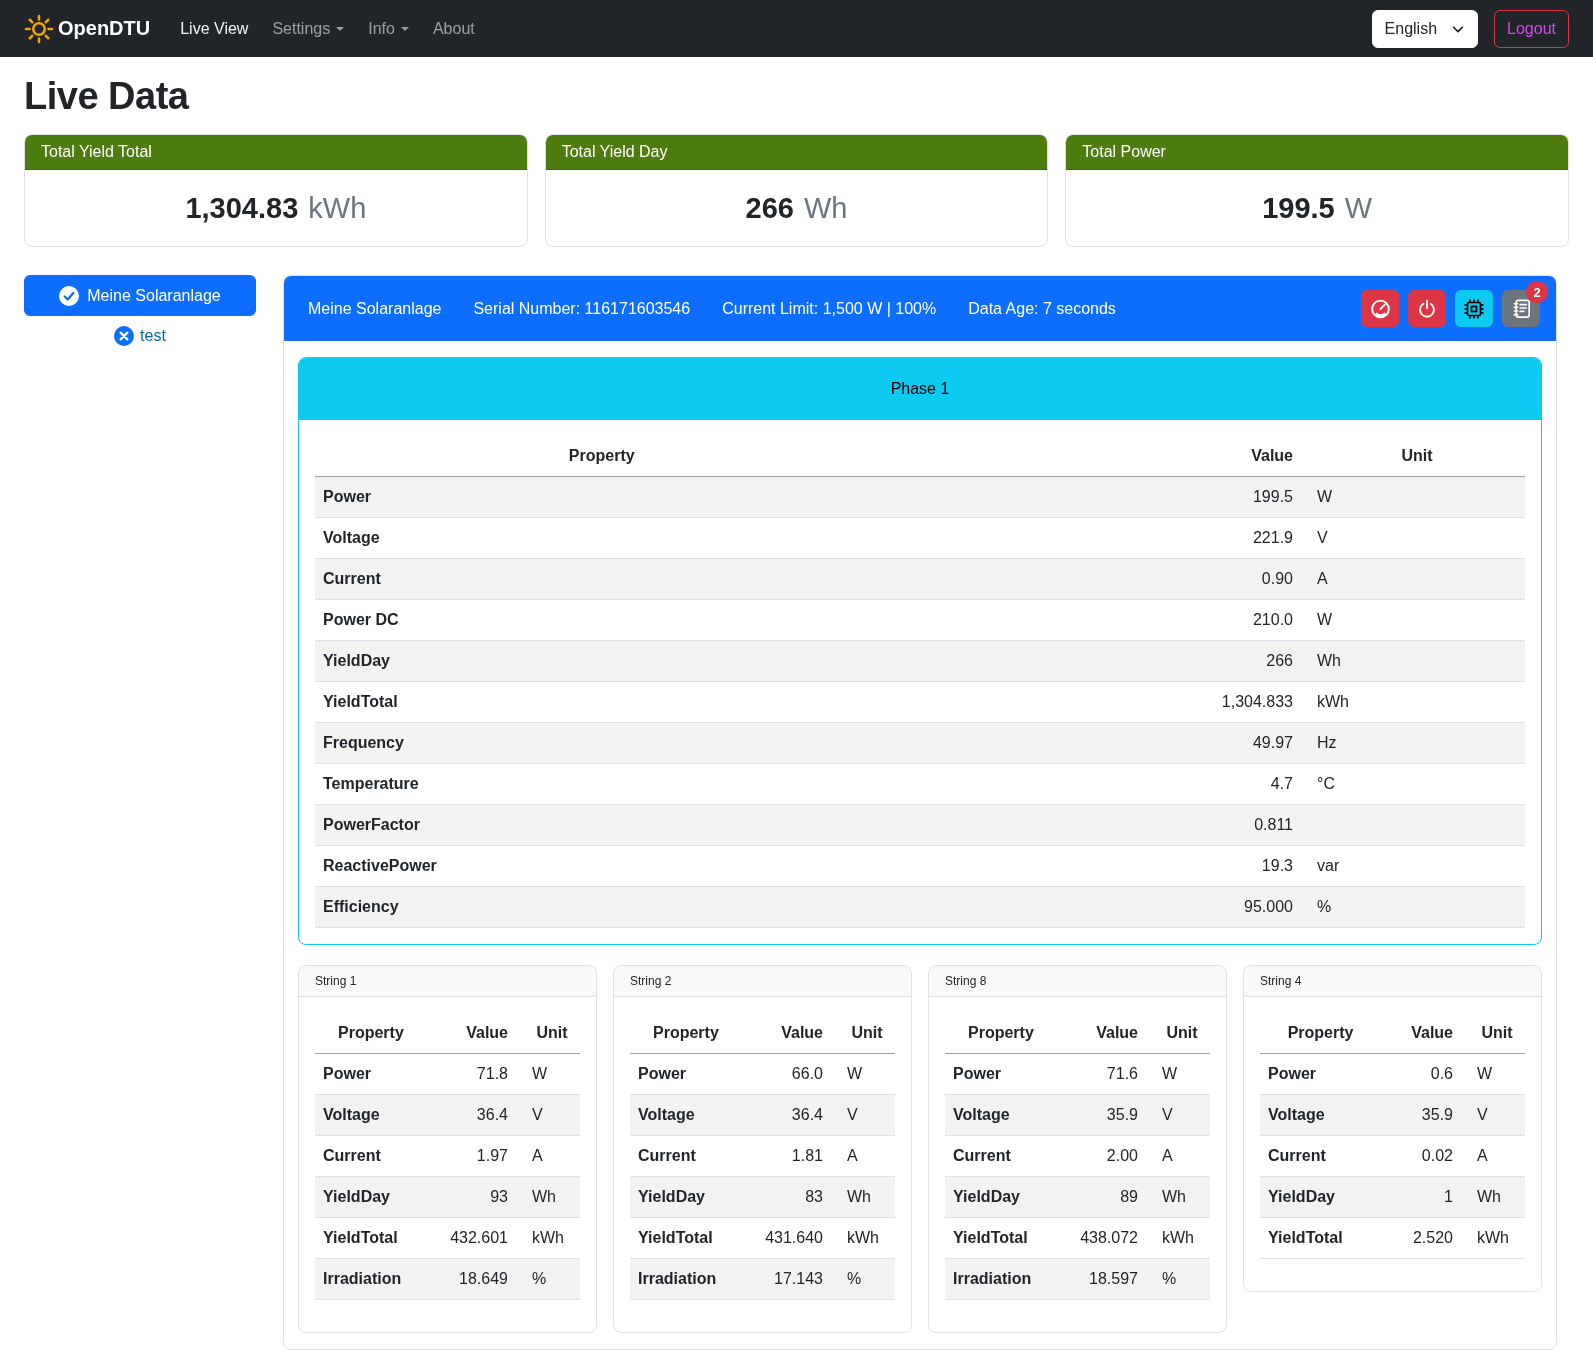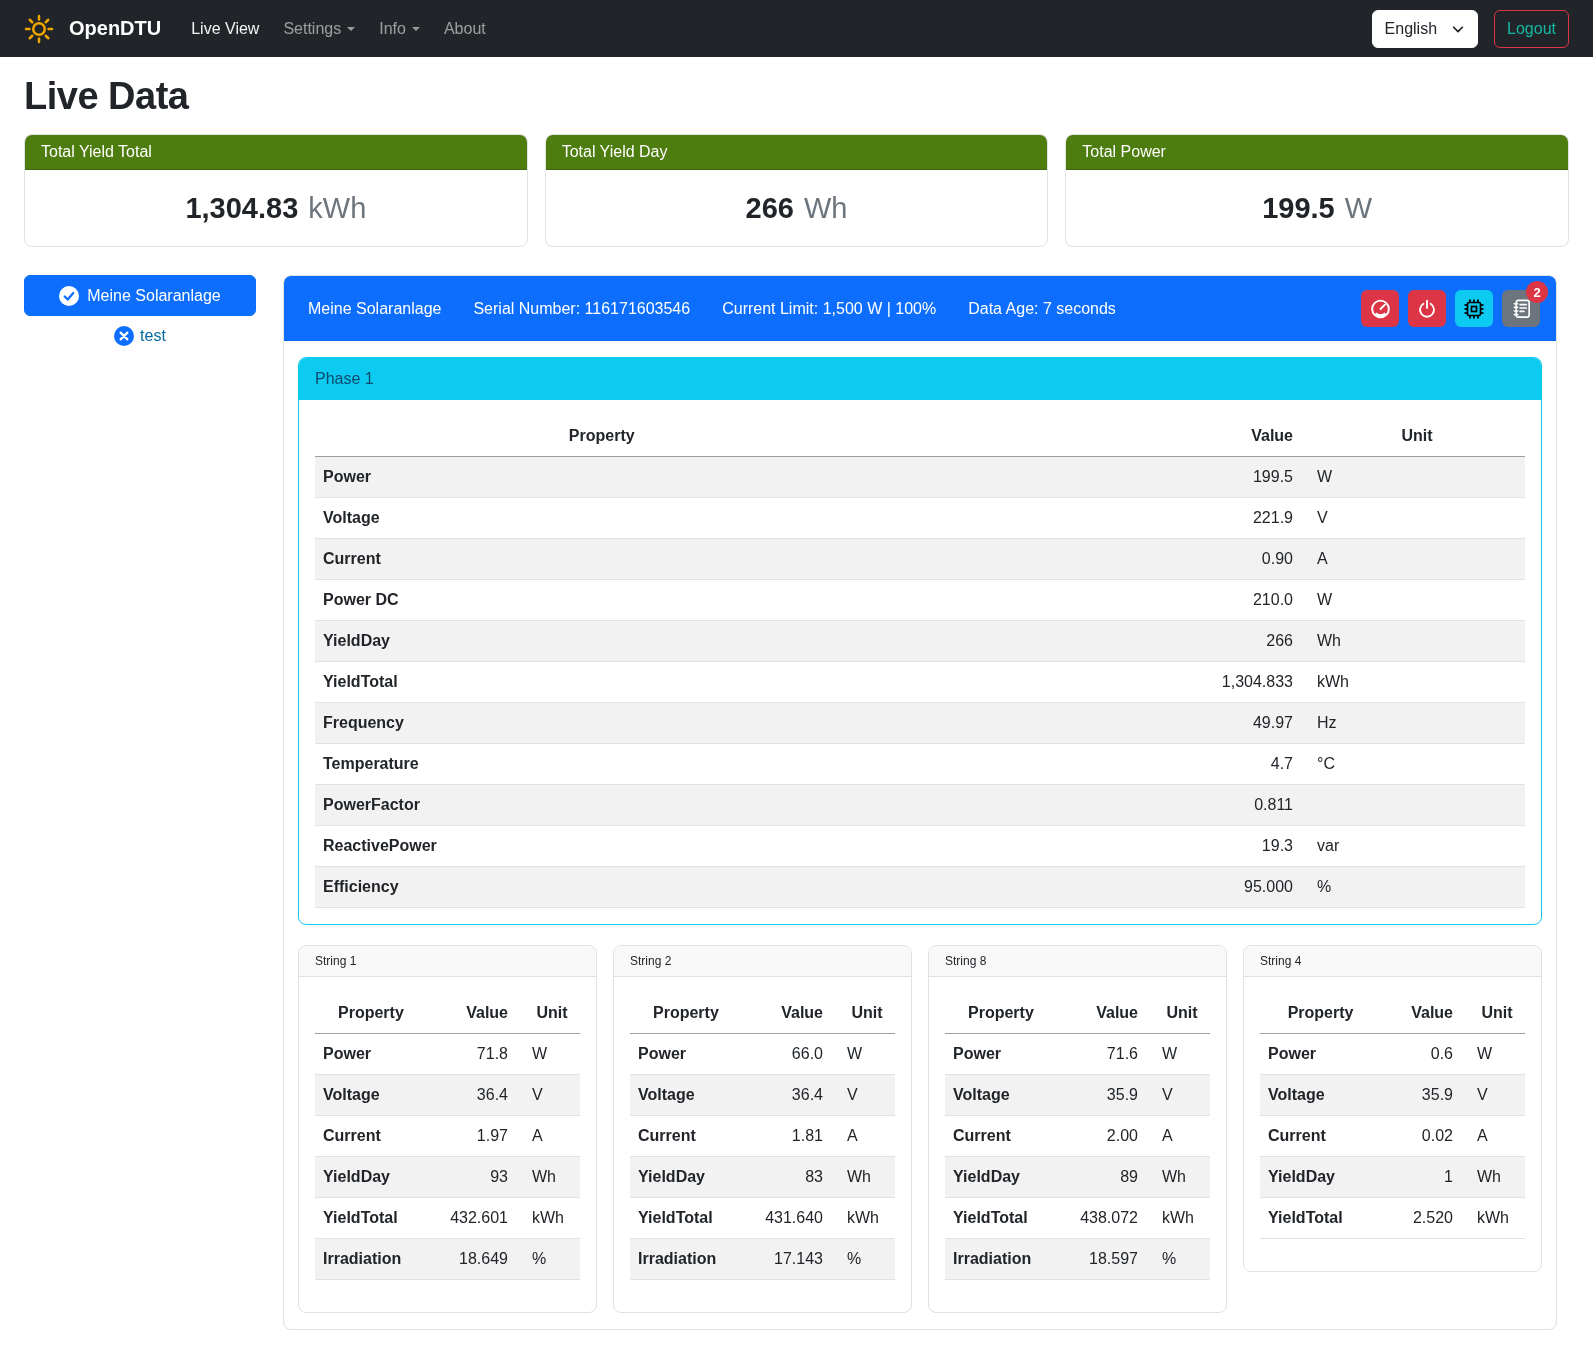--- a/index.html
+++ b/index.html
@@ -1,27 +1,27 @@
 <!DOCTYPE html>
 <html><head>
 <meta charset="utf-8">
 <style>
   * { box-sizing: border-box; margin: 0; padding: 0; }
   html,body { width:1593px; background:#fff; font-family:"Liberation Sans","DejaVu Sans",sans-serif; color:#212529; }
   body { height:1359px; overflow:hidden; }
 
   
   .navbar { height:57px; background:#212529; display:flex; align-items:center; padding:0 24px; }
-  .brand { display:flex; align-items:center; gap:15px; color:#fff; font-size:20px; font-weight:700; margin-right:22px; cursor:pointer; }
+  .brand { display:flex; align-items:center; gap:4px; color:#fff; font-size:20px; font-weight:700; margin-right:22px; cursor:pointer; }
   .nav-links { display:flex; align-items:center; gap:8px; flex:1; }
   .nav-link { color:rgba(255,255,255,.55); font-size:16px; padding:8px 8px; cursor:pointer; display:flex; align-items:center; }
   .nav-link.active { color:rgba(255,255,255,.95); }
   .caret { display:inline-block; width:0; height:0; border:4px solid transparent; border-top-color:currentColor; margin-left:6px; margin-top:4px; }
   .lang-btn { background:#fff; border:1px solid #fff; border-radius:6px; height:38px; padding:0 12px; display:flex; align-items:center; gap:14px; font-size:16px; color:#212529; cursor:pointer; margin-right:16px; }
-  .logout-btn { background:transparent; border:1px solid #dc3545; color:#14b8a6; border-radius:6px; height:38px; padding:0 12px; font-size:16px; cursor:pointer; }
+  .logout-btn { background:transparent; border:1px solid #dc3545; color:#d946ef; border-radius:6px; height:38px; padding:0 12px; font-size:16px; cursor:pointer; }
 
   
   .content { padding: 14px 24px 0 24px; }
   .page-title { font-size:38px; font-weight:700; margin:4px 0 16px 0; letter-spacing:-.5px; }
 
   .summary-row { display:grid; grid-template-columns:repeat(3,1fr); gap:17px; margin-bottom:28px; }
   .card { background:#fff; border:1px solid #dee2e6; border-radius:8px; overflow:visible; }
   .summary-card { overflow:hidden; }
   .summary-card .card-header { background:#4d7c0f; color:#fff; font-size:16px; padding:8px 16px; border-bottom:1px solid rgba(0,0,0,.18); }
   .summary-card .card-body { height:76px; display:flex; align-items:center; justify-content:center; gap:10px; font-size:29px; }
@@ -43,21 +43,21 @@
   .hdr-icons { margin-left:auto; display:flex; gap:9px; }
   .icon-btn { position:relative; width:38px; height:37px; border:none; border-radius:6px; display:flex; align-items:center; justify-content:center; cursor:pointer; }
   .icon-btn.danger { background:#dc3545; }
   .icon-btn.info { background:#0dcaf0; }
   .icon-btn.secondary { background:#6c757d; }
   .badge-count { position:absolute; top:-9px; right:-8px; background:#dc3545; color:#fff; min-width:22px; height:22px; border-radius:50%; font-size:13px; display:flex; align-items:center; justify-content:center; font-weight:600; }
   .inverter-body { padding:16px 14px; }
 
   
   .phase-card { border:1px solid #0dcaf0; border-radius:8px; margin-bottom:20px; overflow:hidden; }
-  .phase-header { background:#0dcaf0; color:#0c4a6e; font-size:16px; padding:12px 16px; }
+  .phase-header { background:#0dcaf0; color:#000000; font-size:16px; padding:22px 16px;text-align:center; }
   .phase-body { padding:16px; }
 
   table.data-table { width:100%; border-collapse:collapse; font-size:16px; margin-bottom:0; }
   table.data-table thead th { text-align:center; font-weight:700; padding:8px; border-bottom:1px solid #9aa0a6; line-height:24px; }
   table.data-table thead th.col-value { text-align:right; padding-right:16px; }
   table.data-table tbody th, table.data-table tbody td { padding:8px; border-bottom:1px solid #dee2e6; line-height:24px; }
   table.data-table tbody th { text-align:left; font-weight:700; }
   table.data-table td.cell-value { text-align:right; padding-right:16px; white-space:nowrap; }
   table.data-table td.cell-unit { text-align:left; white-space:nowrap; }
   .phase-body table .col-unit, .phase-body table td.cell-unit { width:216px; }

